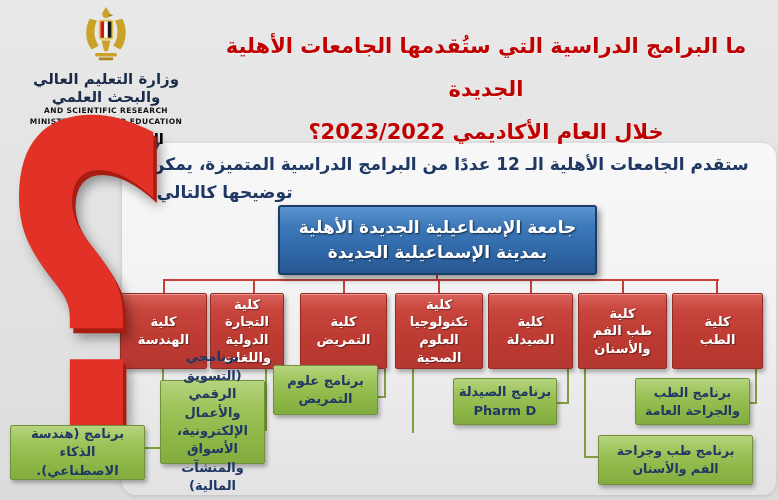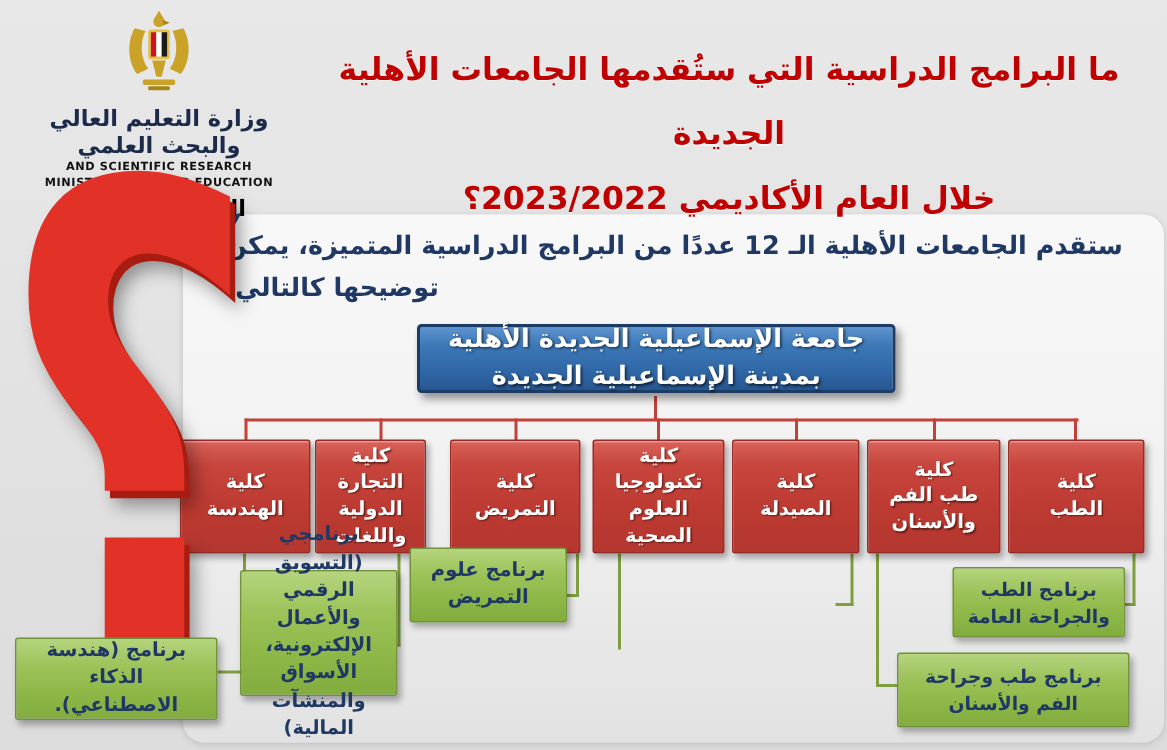--- a/index.html
+++ b/index.html
@@ -33,21 +33,21 @@
   .qmark{left:-38px;top:70px;font-family:"DejaVu Sans",sans-serif;font-weight:bold;
     font-size:430px;line-height:1;color:#E23227;z-index:5;
     transform:scaleX(-0.7);transform-origin:center;
     text-shadow:-5px 5px 0 #A81C12,-10px 10px 14px rgba(0,0,0,.38);}
 
   
   .intro{left:150px;top:150px;width:614px;direction:rtl;text-align:left;
     font-size:17px;font-weight:bold;color:#1F3864;line-height:1.65;}
 
   
-  .univ{left:278px;top:216px;width:319px;height:46px;direction:rtl;
+  .univ{left:278px;top:205px;width:319px;height:70px;direction:rtl;
     display:flex;align-items:center;justify-content:center;text-align:center;
     background:linear-gradient(180deg,#5E94CF 0%,#3C78B8 30%,#2F66A5 72%,#275791 100%);
     border:2.5px solid #1B3C66;border-radius:3px;box-sizing:border-box;
     color:#fff;font-size:17px;font-weight:bold;line-height:1.5;
     text-shadow:1px 1px 2px rgba(0,0,0,.65);
     box-shadow:3px 4px 6px rgba(0,0,0,.4);z-index:3;}
 
   
   .rline{background:#C4413A;z-index:1;}
   .gline{background:#7E9E3F;z-index:1;}
@@ -156,18 +156,20 @@
 
   <div class="abs prog ml" style="left:10px;top:425px;width:135px;height:55px;font-size:13px;">برنامج (هندسة الذكاء
 الاصطناعي).</div>
   <div class="abs prog ml" style="left:160px;top:380px;width:105px;height:84px;font-size:13px;">برنامجي
 (التسويق الرقمي
 والأعمال الإلكترونية،
 الأسواق والمنشآت
 المالية)</div>
   <div class="abs prog ml" style="left:273px;top:365px;width:105px;height:50px;font-size:13px;">برنامج علوم
 التمريض</div>
+  <div class="abs prog ml" style="left:453px;top:378px;width:104px;height:47px;font-size:13px;">برنامج الصيدلة
+Pharm D</div>
   <div class="abs prog ml" style="left:598px;top:435px;width:155px;height:50px;font-size:12.5px;">برنامج طب وجراحة
 الفم والأسنان</div>
   <div class="abs prog ml" style="left:635px;top:378px;width:115px;height:47px;font-size:12.5px;">برنامج الطب
 والجراحة العامة</div>
 
 </div>
 
 </body></html>

